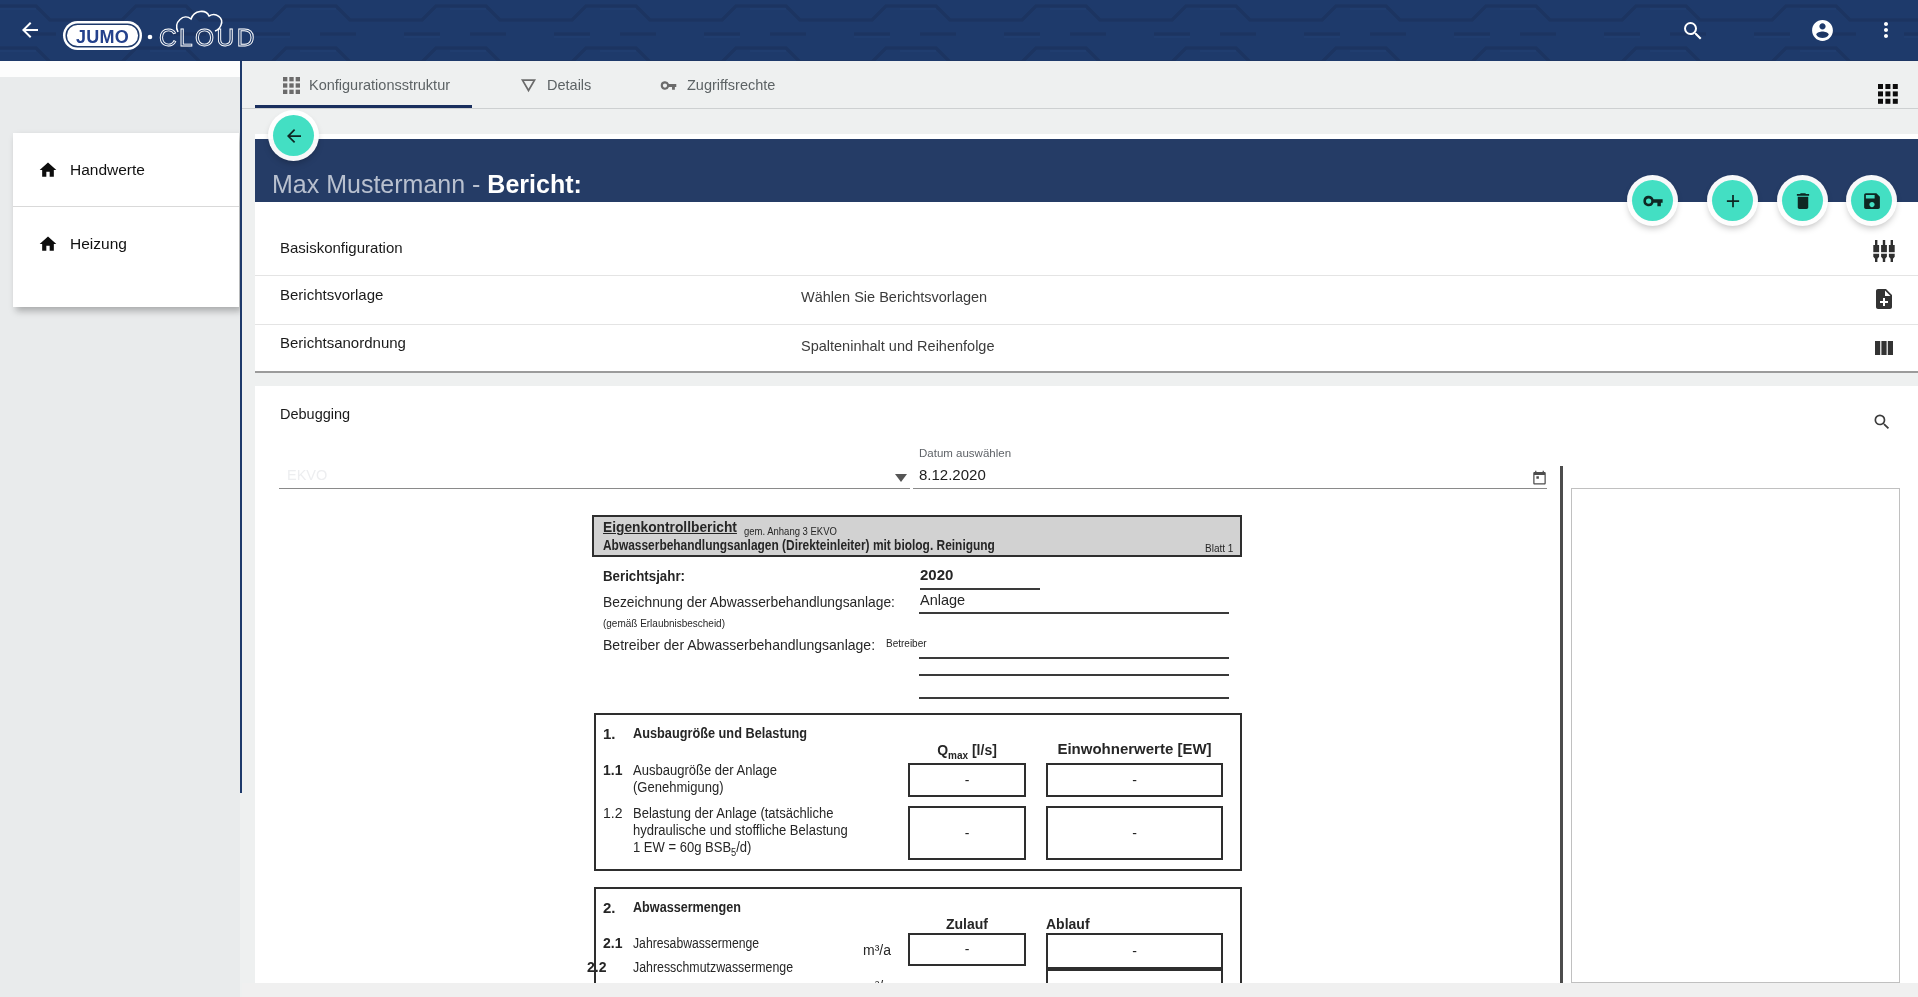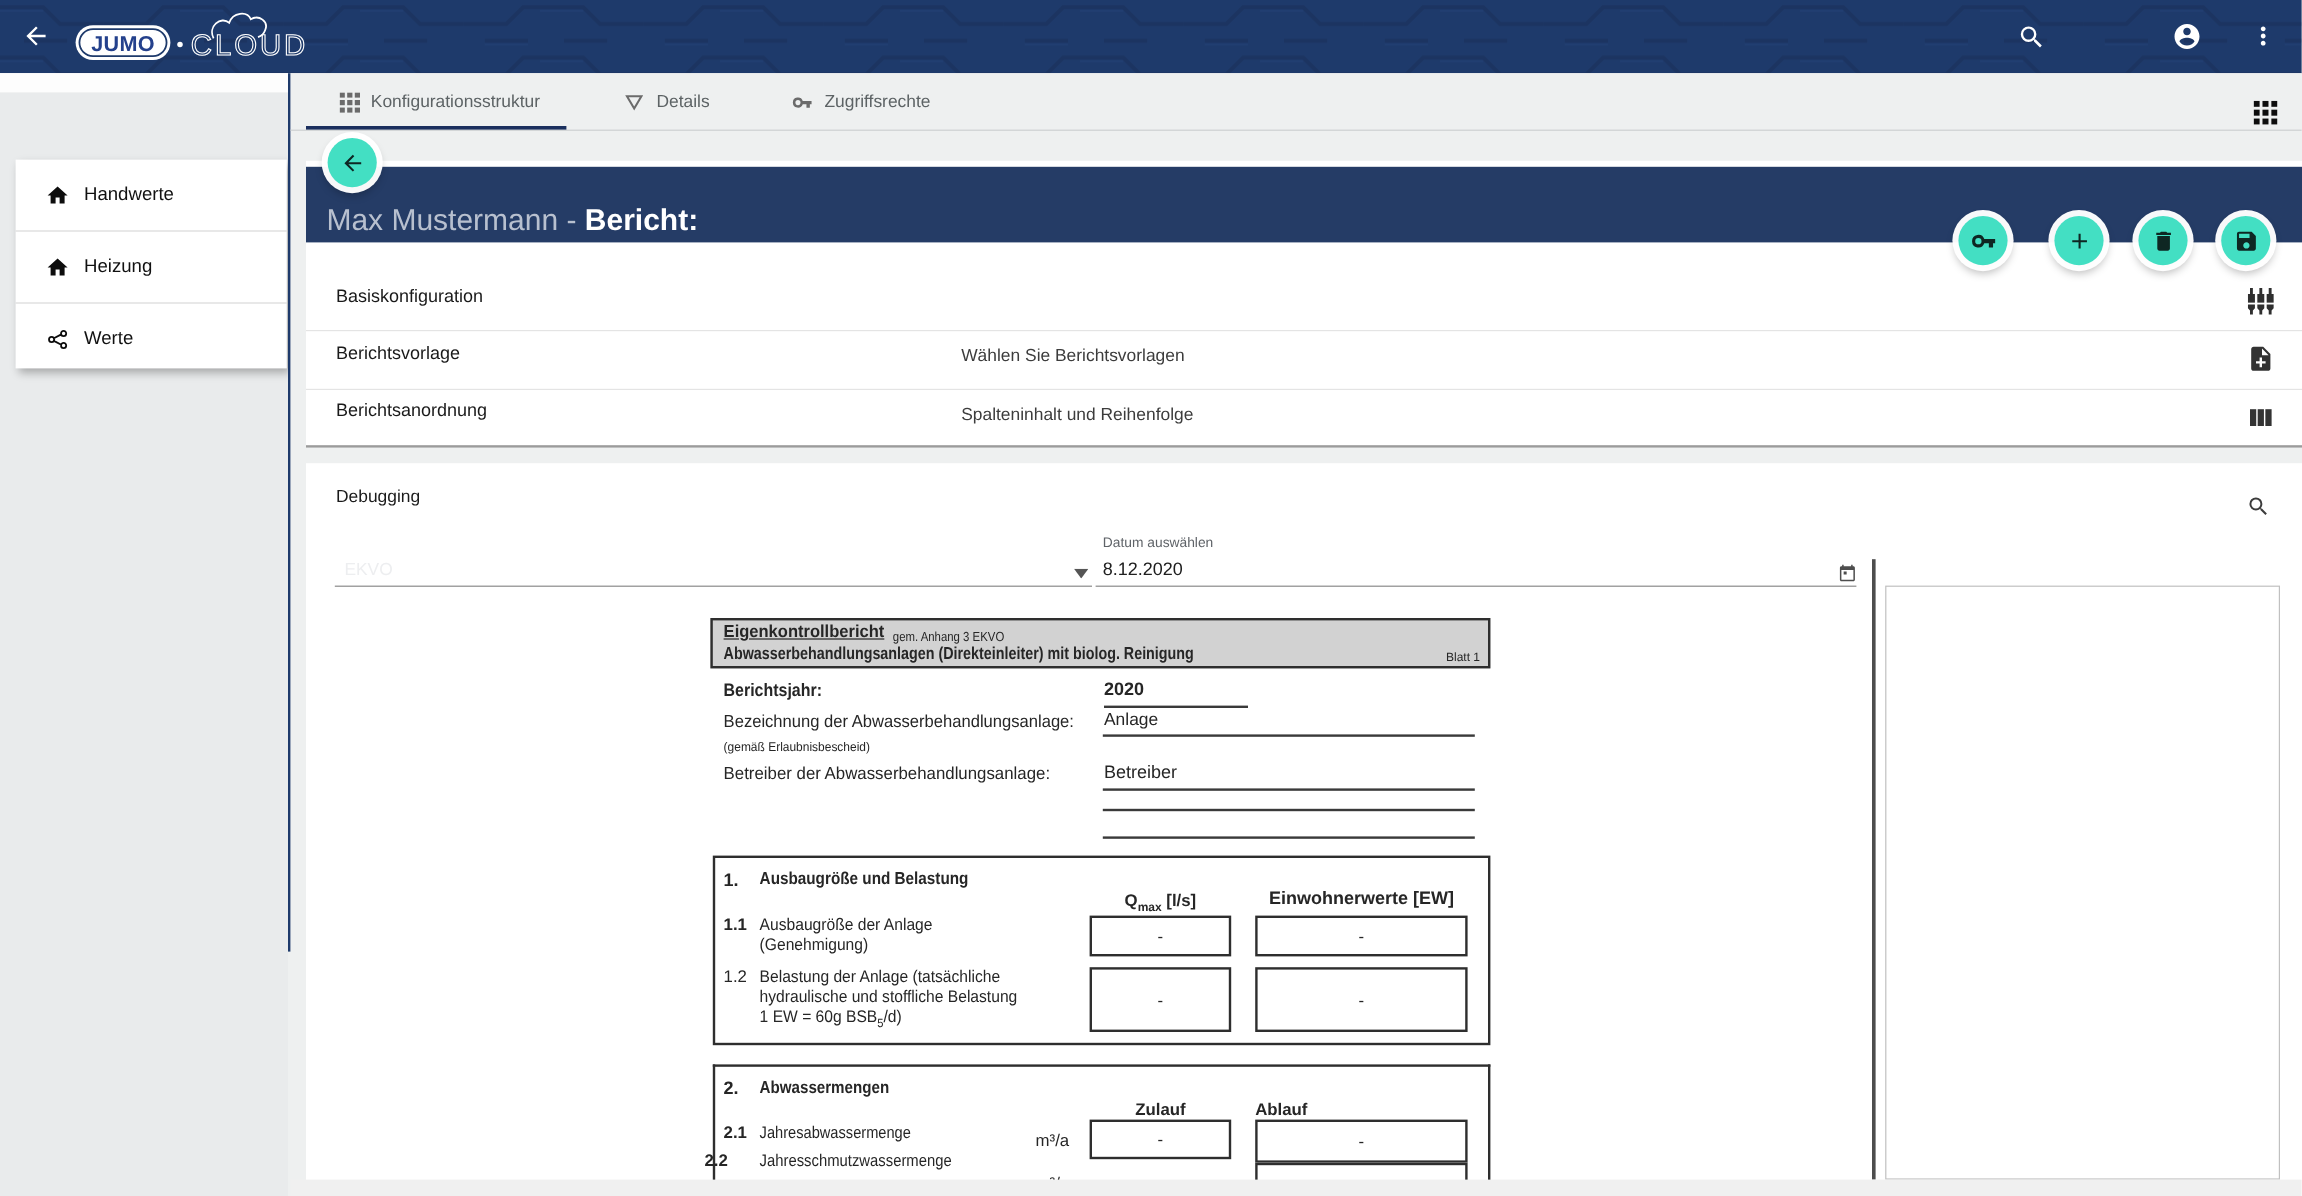--- a/index.html
+++ b/index.html
@@ -7,21 +7,21 @@
   .abs { position:absolute; }
 
   
   #appbar { position:absolute; left:0; top:0; width:1918px; height:61px; background:#1e3a6b; overflow:hidden; }
 
   
   #sidebar { position:absolute; left:0; top:61px; width:240px; height:936px; background:#e9ebec; }
   #sidebar .topwhite { position:absolute; left:0; top:0; width:240px; height:16px; background:#fdfdfd; }
   #sideband { position:absolute; left:0; top:16px; width:240px; height:57px; background:#17213f; color:#f0f2f5; font-size:15px; line-height:57px; padding-left:19px; box-shadow:0 3px 5px rgba(0,0,0,0.35); }
   #sidecard { position:absolute; left:13px; top:72px; width:226px; height:174px; background:#fff; box-shadow:3px 4px 7px rgba(0,0,0,0.28); }
-  .sideitem { position:relative; height:60px; border-bottom:1px solid #d9d9d9; }
+  .sideitem { position:relative; height:74px; border-bottom:1px solid #d9d9d9; }
   .sideitem:last-child { border-bottom:none; }
   .sideitem .ic { position:absolute; left:25px; top:50%; margin-top:-10px; width:20px; height:20px; }
   .sideitem .lbl { position:absolute; left:57px; top:50%; margin-top:-9px; font-size:15.5px; line-height:18px; color:#111; }
 
   
   #main { position:absolute; left:240px; top:61px; width:1678px; height:732px; background:#eef0f0; border-left:2px solid #1e3a6b; }
   .tabline { position:absolute; left:0; top:47px; width:1676px; height:1px; background:#cdd0d1; }
   .tabactive { position:absolute; left:13px; top:44px; width:217px; height:3px; background:#1a2f5e; }
   .tabtext { position:absolute; top:16px; font-size:14.5px; line-height:17px; color:#5d6365; }
   .tabicon { position:absolute; top:16px; width:17px; height:17px; }
@@ -107,26 +107,20 @@
       <svg class="ic" viewBox="0 0 24 24">
           <path fill="#0d0d0d" d="M10 20v-6h4v6h5v-8h3L12 3 2 12h3v8z"></path>
         </svg>
       <div class="lbl">Handwerte</div>
     </div>
     <div class="sideitem">
       <svg class="ic" viewBox="0 0 24 24">
           <path fill="#0d0d0d" d="M10 20v-6h4v6h5v-8h3L12 3 2 12h3v8z"></path>
         </svg>
       <div class="lbl">Heizung</div>
-    </div>
-    <div class="sideitem">
-      <svg class="ic" viewBox="0 0 24 24">
-          <path fill="none" stroke="#0d0d0d" stroke-width="1.8" d="M18 8.5a2.6 2.6 0 1 0 0-5.2 2.6 2.6 0 0 0 0 5.2zm-12 6a2.6 2.6 0 1 0 0-5.2 2.6 2.6 0 0 0 0 5.2zm12 6a2.6 2.6 0 1 0 0-5.2 2.6 2.6 0 0 0 0 5.2zM8.3 10.7l7.4-3.9M8.3 13.3l7.4 3.9"></path>
-        </svg>
-      <div class="lbl">Werte</div>
     </div>
   </div>
 </div>
 
 <div id="main">
   <svg class="tabicon" style="left:41px" viewBox="0 0 18 18">
       <g fill="#6b6b6b">
         <rect x="0" y="0" width="4.6" height="4.6"></rect>
         <rect x="6.7" y="0" width="4.6" height="4.6"></rect>
         <rect x="13.4" y="0" width="4.6" height="4.6"></rect>
@@ -256,21 +250,21 @@
       <div class="abs" style="left:950px;top:157px;font-size:10px;line-height:12px"><span class="sx">Blatt 1</span></div>
 
       <div class="abs" style="left:348px;top:181px;font-size:15px;line-height:17px;font-weight:bold"><span class="sx" style="transform:scaleX(0.886)">Berichtsjahr:</span></div>
       <div class="abs" style="left:665px;top:180px;font-size:15px;line-height:17px;font-weight:bold"><span class="sx">2020</span></div>
       <div class="docline" style="left:665px;top:202px;width:120px;height:2px"></div>
       <div class="abs" style="left:348px;top:208px;font-size:14.5px;line-height:17px"><span class="sx" style="transform:scaleX(0.953)">Bezeichnung der Abwasserbehandlungsanlage:</span></div>
       <div class="abs" style="left:665px;top:206px;font-size:14.5px;line-height:17px"><span class="sx">Anlage</span></div>
       <div class="docline" style="left:664px;top:226px;width:310px;height:1.5px"></div>
       <div class="abs" style="left:348px;top:231px;font-size:10.5px;line-height:12px"><span class="sx" style="transform:scaleX(0.95)">(gemäß Erlaubnisbescheid)</span></div>
       <div class="abs" style="left:348px;top:251px;font-size:14.5px;line-height:17px"><span class="sx" style="transform:scaleX(0.967)">Betreiber der Abwasserbehandlungsanlage:</span></div>
-      <div class="abs" style="left:665px;top:249px;font-size:15px;line-height:17px"><span class="sx">Betreiber</span></div>
+      <div class="abs" style="left:631px;top:249px;font-size:10px;line-height:17px"><span class="sx">Betreiber</span></div>
       <div class="docline" style="left:664px;top:271px;width:310px;height:1.5px"></div>
       <div class="docline" style="left:664px;top:288px;width:310px;height:1.5px"></div>
       <div class="docline" style="left:664px;top:311px;width:310px;height:1.5px"></div>
 
       <div class="abs" style="left:339px;top:327px;width:648px;height:158px;border:2px solid #2e2e2e"></div>
       <div class="abs" style="left:348px;top:339px;font-size:15px;line-height:17px;font-weight:bold"><span class="sx">1.</span></div>
       <div class="abs" style="left:378px;top:339px;font-size:14.5px;line-height:17px;font-weight:bold"><span class="sx" style="transform:scaleX(0.878)">Ausbaugröße und Belastung</span></div>
       <div class="abs" style="left:653px;top:356px;width:118px;text-align:center;font-size:14px;font-weight:bold"><span class="sx">Q<sub style="font-size:10px">max</sub> [l/s]</span></div>
       <div class="abs" style="left:791px;top:354px;width:177px;text-align:center;font-size:15px;font-weight:bold"><span class="sx">Einwohnerwerte [EW]</span></div>
       <div class="abs" style="left:348px;top:376px;font-size:14px;line-height:17px;font-weight:bold"><span class="sx">1.1</span></div>

